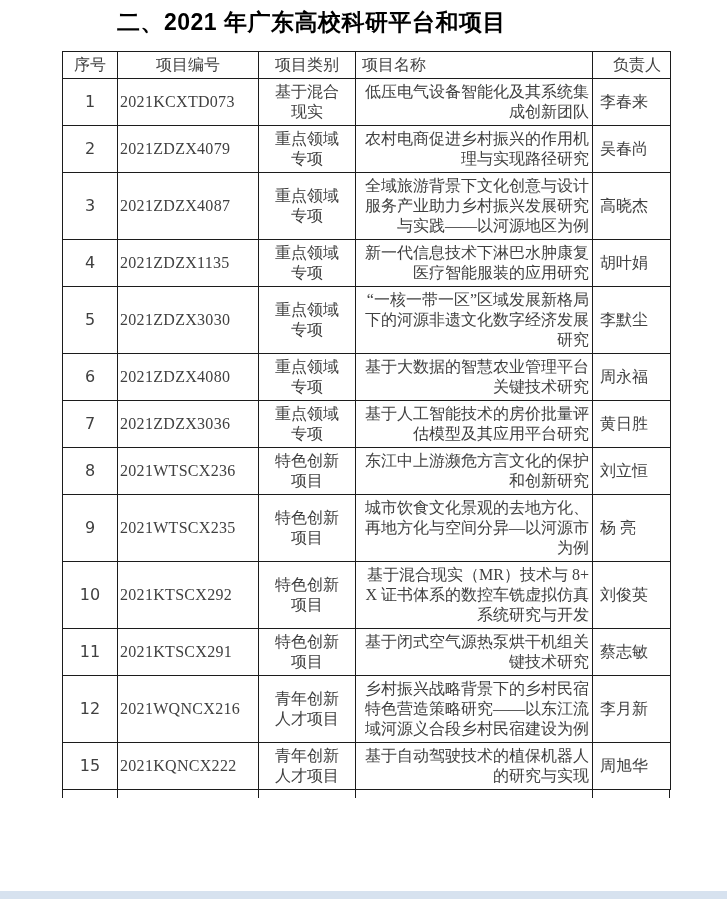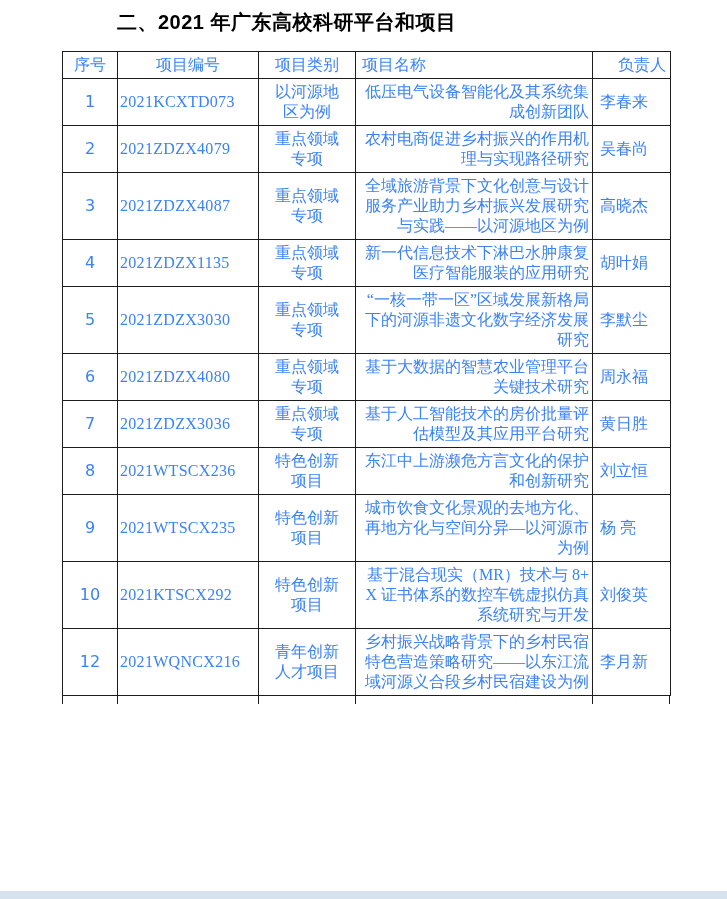--- a/index.html
+++ b/index.html
@@ -15,37 +15,37 @@
     background: #ffffff;
     overflow: hidden;
   }
   .doc-title {
     position: absolute;
     left: 117px;
     top: 9px;
     margin: 0;
     font-family: "Liberation Sans", "DejaVu Sans", sans-serif;
     font-weight: 700;
-    font-size: 20px;
+    font-size: 23px;
     line-height: 26px;
     color: #000000;
     white-space: nowrap;
     letter-spacing: 0.5px;
   }
   .table-wrap {
     position: absolute;
     left: 62px;
     top: 51px;
     width: 608px;
   }
   table.projects {
     border-collapse: collapse;
     table-layout: fixed;
     width: 608px;
-    color: #3b82f6;
+    color: #404040;
     border-radius: 17px;
   }
   table.projects col.w-no    { width: 55px; }
   table.projects col.w-code  { width: 141px; }
   table.projects col.w-cat   { width: 97px; }
   table.projects col.w-name  { width: 237px; }
   table.projects col.w-lead  { width: 78px; }
   table.projects th, table.projects td {
     border: 1px solid #1c1c1c;
     font-size: 16px;
@@ -53,21 +53,21 @@
     vertical-align: middle;
     font-weight: normal;
     word-break: break-all;
   }
   table.projects th {
     height: 22px;
     padding: 2px 4px;
     text-align: center;
   }
   table.projects th.h-name { text-align: left; padding-left: 6px; margin-left: 13px; }
-  table.projects th.h-lead { text-align: right; padding-left: 15px; margin-top: 20px; }
+  table.projects th.h-lead { text-align: center; padding-left: 15px; margin-top: 20px; }
   td.c-no {
     text-align: center;
     padding: 3px 2px;
     font-size: 15px;
     font-family: "DejaVu Sans", sans-serif;
   }
   td.c-code {
     padding: 3px 2px;
     font-family: "Liberation Serif", "DejaVu Serif", serif;
     letter-spacing: 0.3px;
@@ -132,21 +132,21 @@
           <th class="h-code">项目编号</th>
           <th class="h-cat">项目类别</th>
           <th class="h-name">项目名称</th>
           <th class="h-lead">负责人</th>
         </tr>
       </thead>
       <tbody>
           <tr>
             <td class="c-no">1</td>
             <td class="c-code">2021KCXTD073</td>
-            <td class="c-cat">以河源地区为例</td>
+            <td class="c-cat">基于混合现实</td>
             <td class="c-name">低压电气设备智能化及其系统集成创新团队</td>
             <td class="c-leader">李春来</td>
           </tr>
           <tr>
             <td class="c-no">2</td>
             <td class="c-code">2021ZDZX4079</td>
             <td class="c-cat">重点领域专项</td>
             <td class="c-name">农村电商促进乡村振兴的作用机理与实现路径研究</td>
             <td class="c-leader">吴春尚</td>
           </tr>
@@ -198,27 +198,41 @@
             <td class="c-cat">特色创新项目</td>
             <td class="c-name">城市饮食文化景观的去地方化、再地方化与空间分异—以河源市为例</td>
             <td class="c-leader">杨 亮</td>
           </tr>
           <tr>
             <td class="c-no">10</td>
             <td class="c-code">2021KTSCX292</td>
             <td class="c-cat">特色创新项目</td>
             <td class="c-name">基于混合现实（MR）技术与 8+X 证书体系的数控车铣虚拟仿真系统研究与开发</td>
             <td class="c-leader">刘俊英</td>
+          </tr>
+          <tr>
+            <td class="c-no">11</td>
+            <td class="c-code">2021KTSCX291</td>
+            <td class="c-cat">特色创新项目</td>
+            <td class="c-name">基于闭式空气源热泵烘干机组关键技术研究</td>
+            <td class="c-leader">蔡志敏</td>
           </tr>
           <tr>
             <td class="c-no">12</td>
             <td class="c-code">2021WQNCX216</td>
             <td class="c-cat">青年创新人才项目</td>
             <td class="c-name">乡村振兴战略背景下的乡村民宿特色营造策略研究——以东江流域河源义合段乡村民宿建设为例</td>
             <td class="c-leader">李月新</td>
+          </tr>
+          <tr>
+            <td class="c-no">15</td>
+            <td class="c-code">2021KQNCX222</td>
+            <td class="c-cat">青年创新人才项目</td>
+            <td class="c-name">基于自动驾驶技术的植保机器人的研究与实现</td>
+            <td class="c-leader">周旭华</td>
           </tr>
         </tbody>
     </table>
 
     <div class="partial-row">
       <div class="seg s1"></div>
       <div class="seg s2"></div>
       <div class="seg s3"></div>
       <div class="seg s4"></div>
       <div class="seg s5"></div>

